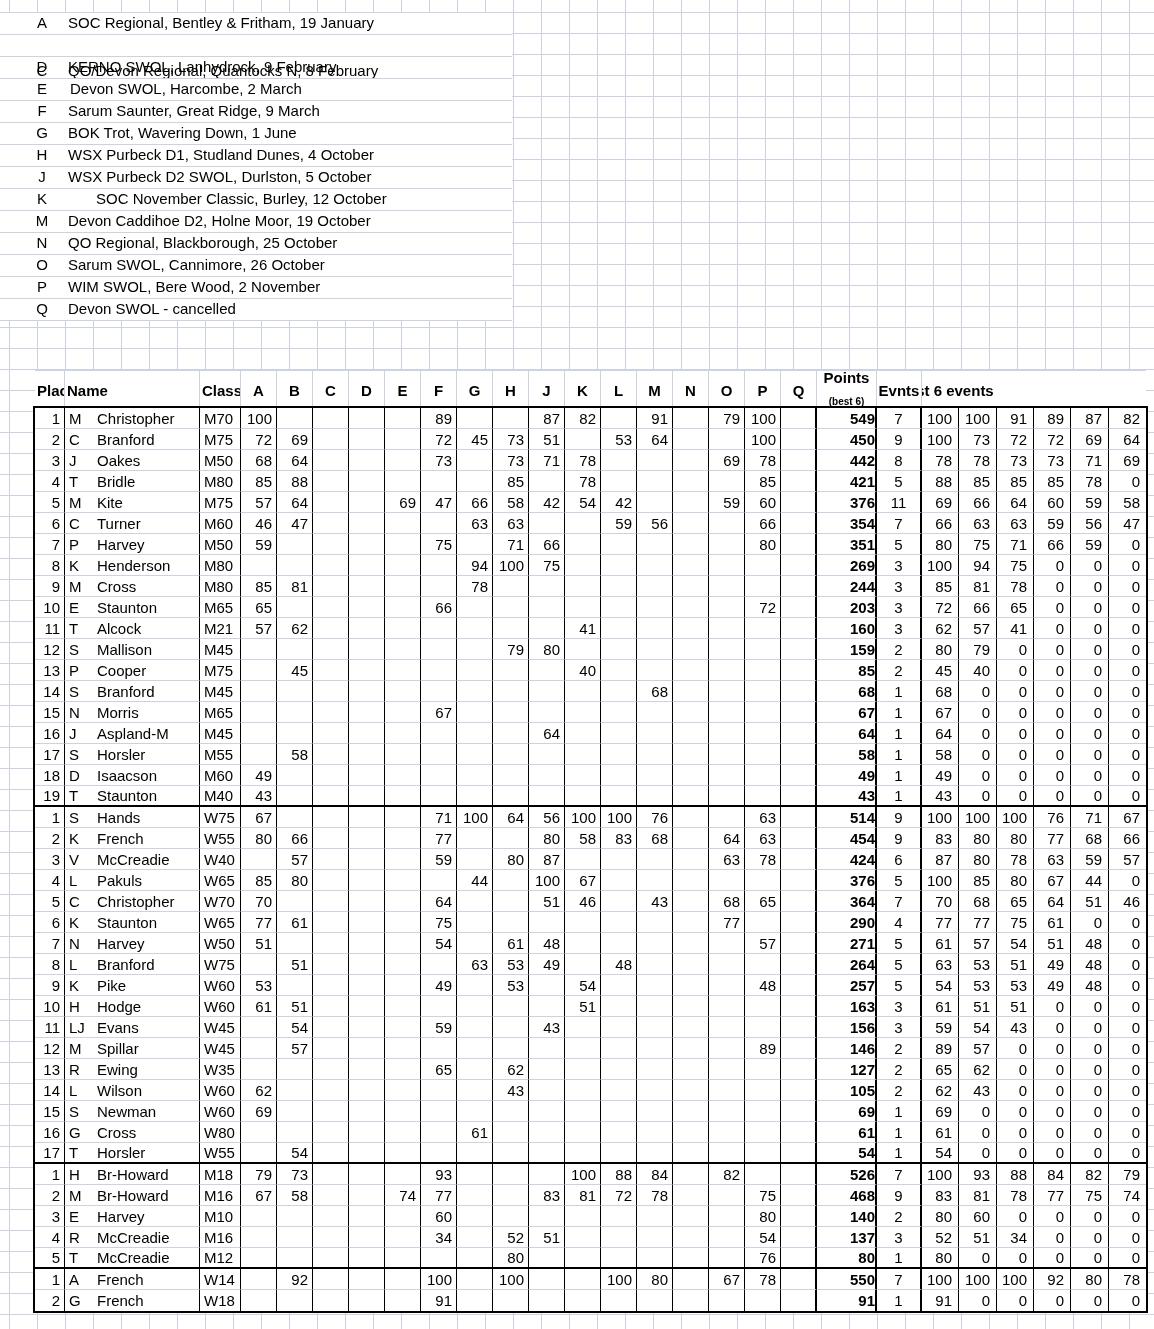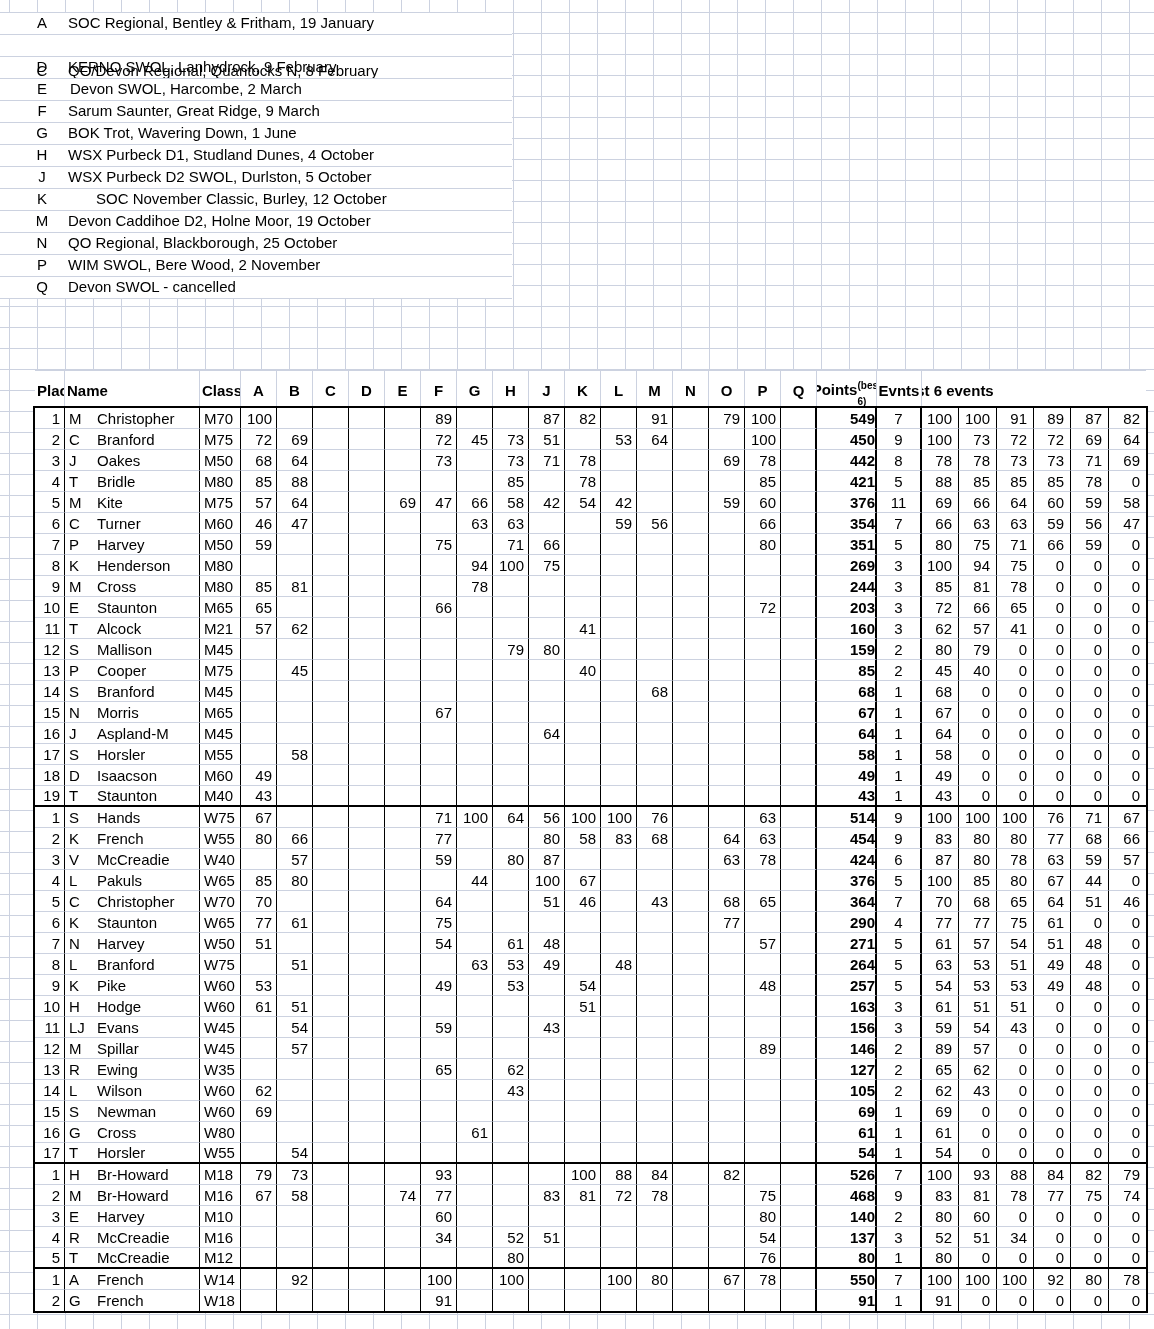--- a/index.html
+++ b/index.html
@@ -26,21 +26,21 @@
   .thead{
     position:absolute;left:35px;top:370px;width:1111px;height:38px;background:#fff;
     display:grid;grid-auto-rows:38px;
     grid-template-columns:30px 28px 107px 41px repeat(16,36px) 60px 45px 37px 38px 37px 37px 38px 37px;
     border-top:1px solid #ccd2e0;
     font-weight:bold;
   }
   .h{border-right:1px solid #ccd2e0;display:flex;align-items:center;justify-content:center;overflow:hidden;box-sizing:border-box;}
   .h-left{justify-content:flex-start;padding-left:2px;}
   .h-name{grid-column:2/4;}
-  .h-points{line-height:16px;}
+  .h-points{flex-direction:column;line-height:16px;}
   .h-points .sub{font-weight:bold;font-size:10px;margin-top:8px;}
   .h-best6{grid-column:23/29;justify-content:flex-start;white-space:nowrap;overflow:hidden;text-indent:-25px;border-right:none;}
   
   .tbody{
     position:absolute;left:33px;top:406px;width:1111px;background:#fff;
     border:2px solid #000;
     display:grid;grid-auto-rows:21px;
     grid-template-columns:30px 28px 107px 41px repeat(16,36px) 60px 45px 37px 38px 37px 37px 38px 37px;
   }
   .c{
@@ -68,20 +68,21 @@
     <div class="legend-row"><div class="legend-letter" style="display: inline-block;">C</div><div class="legend-desc" style="display: inline-block; margin-top: 26px;">QO/Devon Regional, Quantocks N, 8 February</div></div>
     <div class="legend-row"><div class="legend-letter" style="display: inline-block;">D</div><div class="legend-desc" style="display: inline-block;">KERNO SWOL, Lanhydrock, 9 February</div></div>
     <div class="legend-row"><div class="legend-letter" style="display: inline-block;">E</div><div class="legend-desc" style="display: inline-block; margin-left: 14px;">Devon SWOL, Harcombe, 2 March</div></div>
     <div class="legend-row"><div class="legend-letter" style="display: inline-block;">F</div><div class="legend-desc" style="display: inline-block;">Sarum Saunter, Great Ridge, 9 March</div></div>
     <div class="legend-row"><div class="legend-letter" style="display: inline-block;">G</div><div class="legend-desc" style="display: inline-block;">BOK Trot, Wavering Down, 1 June</div></div>
     <div class="legend-row"><div class="legend-letter" style="display: inline-block;">H</div><div class="legend-desc" style="display: inline-block;">WSX Purbeck D1, Studland Dunes, 4 October</div></div>
     <div class="legend-row"><div class="legend-letter" style="display: inline-block;">J</div><div class="legend-desc" style="display: inline-block;">WSX Purbeck D2 SWOL, Durlston, 5 October</div></div>
     <div class="legend-row"><div class="legend-letter" style="display: inline-block;">K</div><div class="legend-desc" style="display: inline-block; margin-left: 40px;">SOC November Classic, Burley, 12 October</div></div>
     <div class="legend-row"><div class="legend-letter" style="display: inline-block;">M</div><div class="legend-desc" style="display: inline-block;">Devon Caddihoe D2, Holne Moor, 19 October</div></div>
     <div class="legend-row"><div class="legend-letter" style="display: inline-block;">N</div><div class="legend-desc" style="display: inline-block;">QO Regional, Blackborough, 25 October</div></div>
+    <div class="legend-row"><div class="legend-letter" style="display: inline-block;">O</div><div class="legend-desc" style="display: inline-block;">Sarum SWOL, Cannimore, 26 October</div></div>
     <div class="legend-row"><div class="legend-letter" style="display: inline-block;">P</div><div class="legend-desc" style="display: inline-block;">WIM SWOL, Bere Wood, 2 November</div></div>
     <div class="legend-row"><div class="legend-letter" style="display: inline-block;">Q</div><div class="legend-desc" style="display: inline-block;">Devon SWOL - cancelled</div></div>
   </div>
 
 <div class="thead" id="thead">
     <div class="h h-left">Place</div>
     <div class="h h-left h-name">Name</div>
     <div class="h h-left">Class</div>
     <div class="h">A</div>
     <div class="h">B</div>

